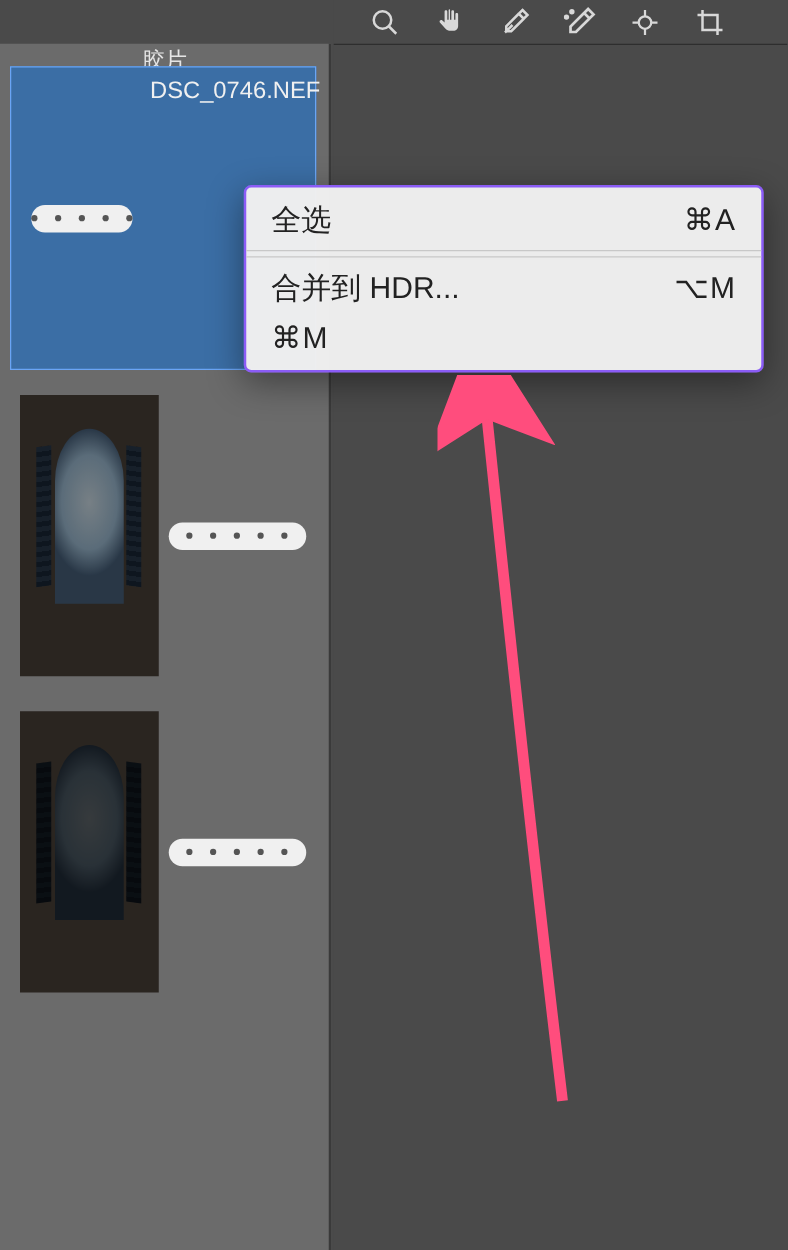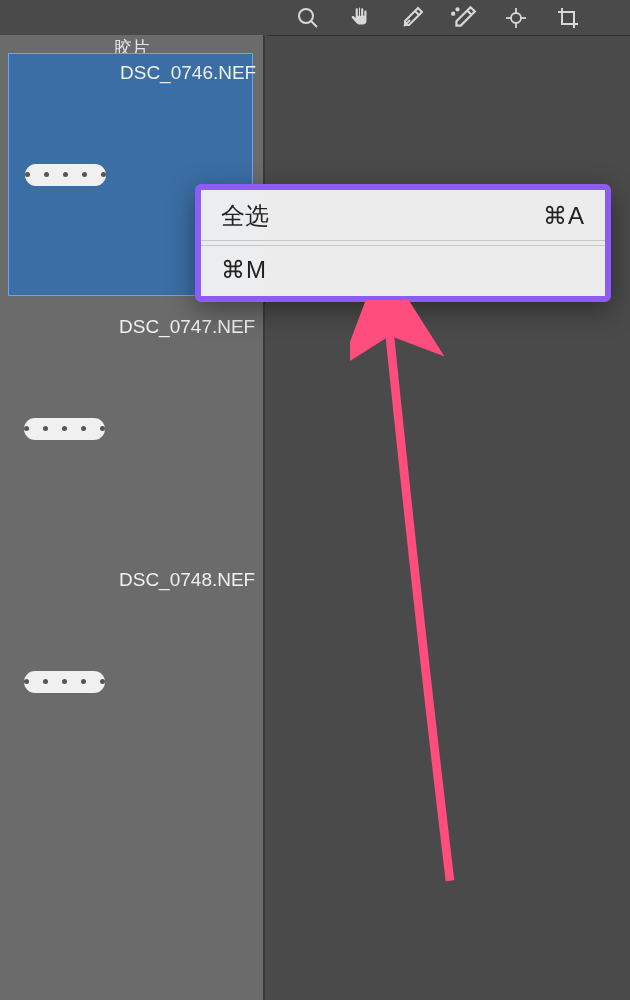--- a/index.html
+++ b/index.html
@@ -114,25 +114,24 @@
       align-items: center;
       justify-content: center;
     }
     
     .context-menu {
       position: absolute;
       left: 195px;
       top: 148px;
       width: 416px;
       background: rgba(240,240,240,0.98);
-      border: 6px solid #8b5cf6;
+      border: 2px solid #8b5cf6;
       border-radius: 6px;
       box-shadow: 0 8px 28px rgba(0,0,0,0.4);
       padding: 6px 0;
-      margin-top: 36px;
     }
     .menu-item {
       height: 40px;
       display: flex;
       align-items: center;
       justify-content: space-between;
       padding: 0 20px;
       font-size: 24px;
       color: #222;
     }
@@ -197,38 +196,36 @@
             <div class="window-shutter-r"></div>
         </div>
       </div>
       <div class="rating-pill">
         <span class="dot"></span>
           <span class="dot"></span>
           <span class="dot"></span>
           <span class="dot"></span>
           <span class="dot"></span>
       </div>
-      <div class="thumb-label">DSC_0747.NEF</div>
     </div>
 
     <div class="thumb-item">
       <div class="thumb-image">
         <div class="window-shape">
           <div class="window-shutter-l"></div>
             <div class="window-shutter-r"></div>
         </div>
       </div>
       <div class="rating-pill">
         <span class="dot"></span>
           <span class="dot"></span>
           <span class="dot"></span>
           <span class="dot"></span>
           <span class="dot"></span>
       </div>
-      <div class="thumb-label">DSC_0748.NEF</div>
     </div>
 
   </div>
 </div>
 
 <div class="main-canvas"></div>
 
 <div class="toolbar">
   <div class="tool-icon">
     <svg width="24" height="24" viewBox="0 0 24 24" fill="none" stroke="currentColor" stroke-width="2">
@@ -269,20 +266,24 @@
   </div>
 </div>
 
 <div class="context-menu">
   <div class="menu-item">
     <span>全选</span>
     <span class="menu-shortcut">⌘A</span>
   </div>
   <div class="menu-sep"></div>
   <div class="menu-sep"></div>
+  <div class="menu-item">
+    <span>合并到 HDR...</span>
+    <span class="menu-shortcut">⌥M</span>
+  </div>
   <div class="menu-item">
     <span class="menu-shortcut">⌘M</span>
   </div>
 </div>
 
 <svg class="arrow-annotation" width="200" height="620" viewBox="0 0 200 620">
   <defs>
     <marker id="arrowhead" markerWidth="12" markerHeight="12" refX="6" refY="6" orient="auto">
       <path d="M0,0 L12,6 L0,12 L3,6 Z" fill="#ff4d7d"></path>
     </marker>

